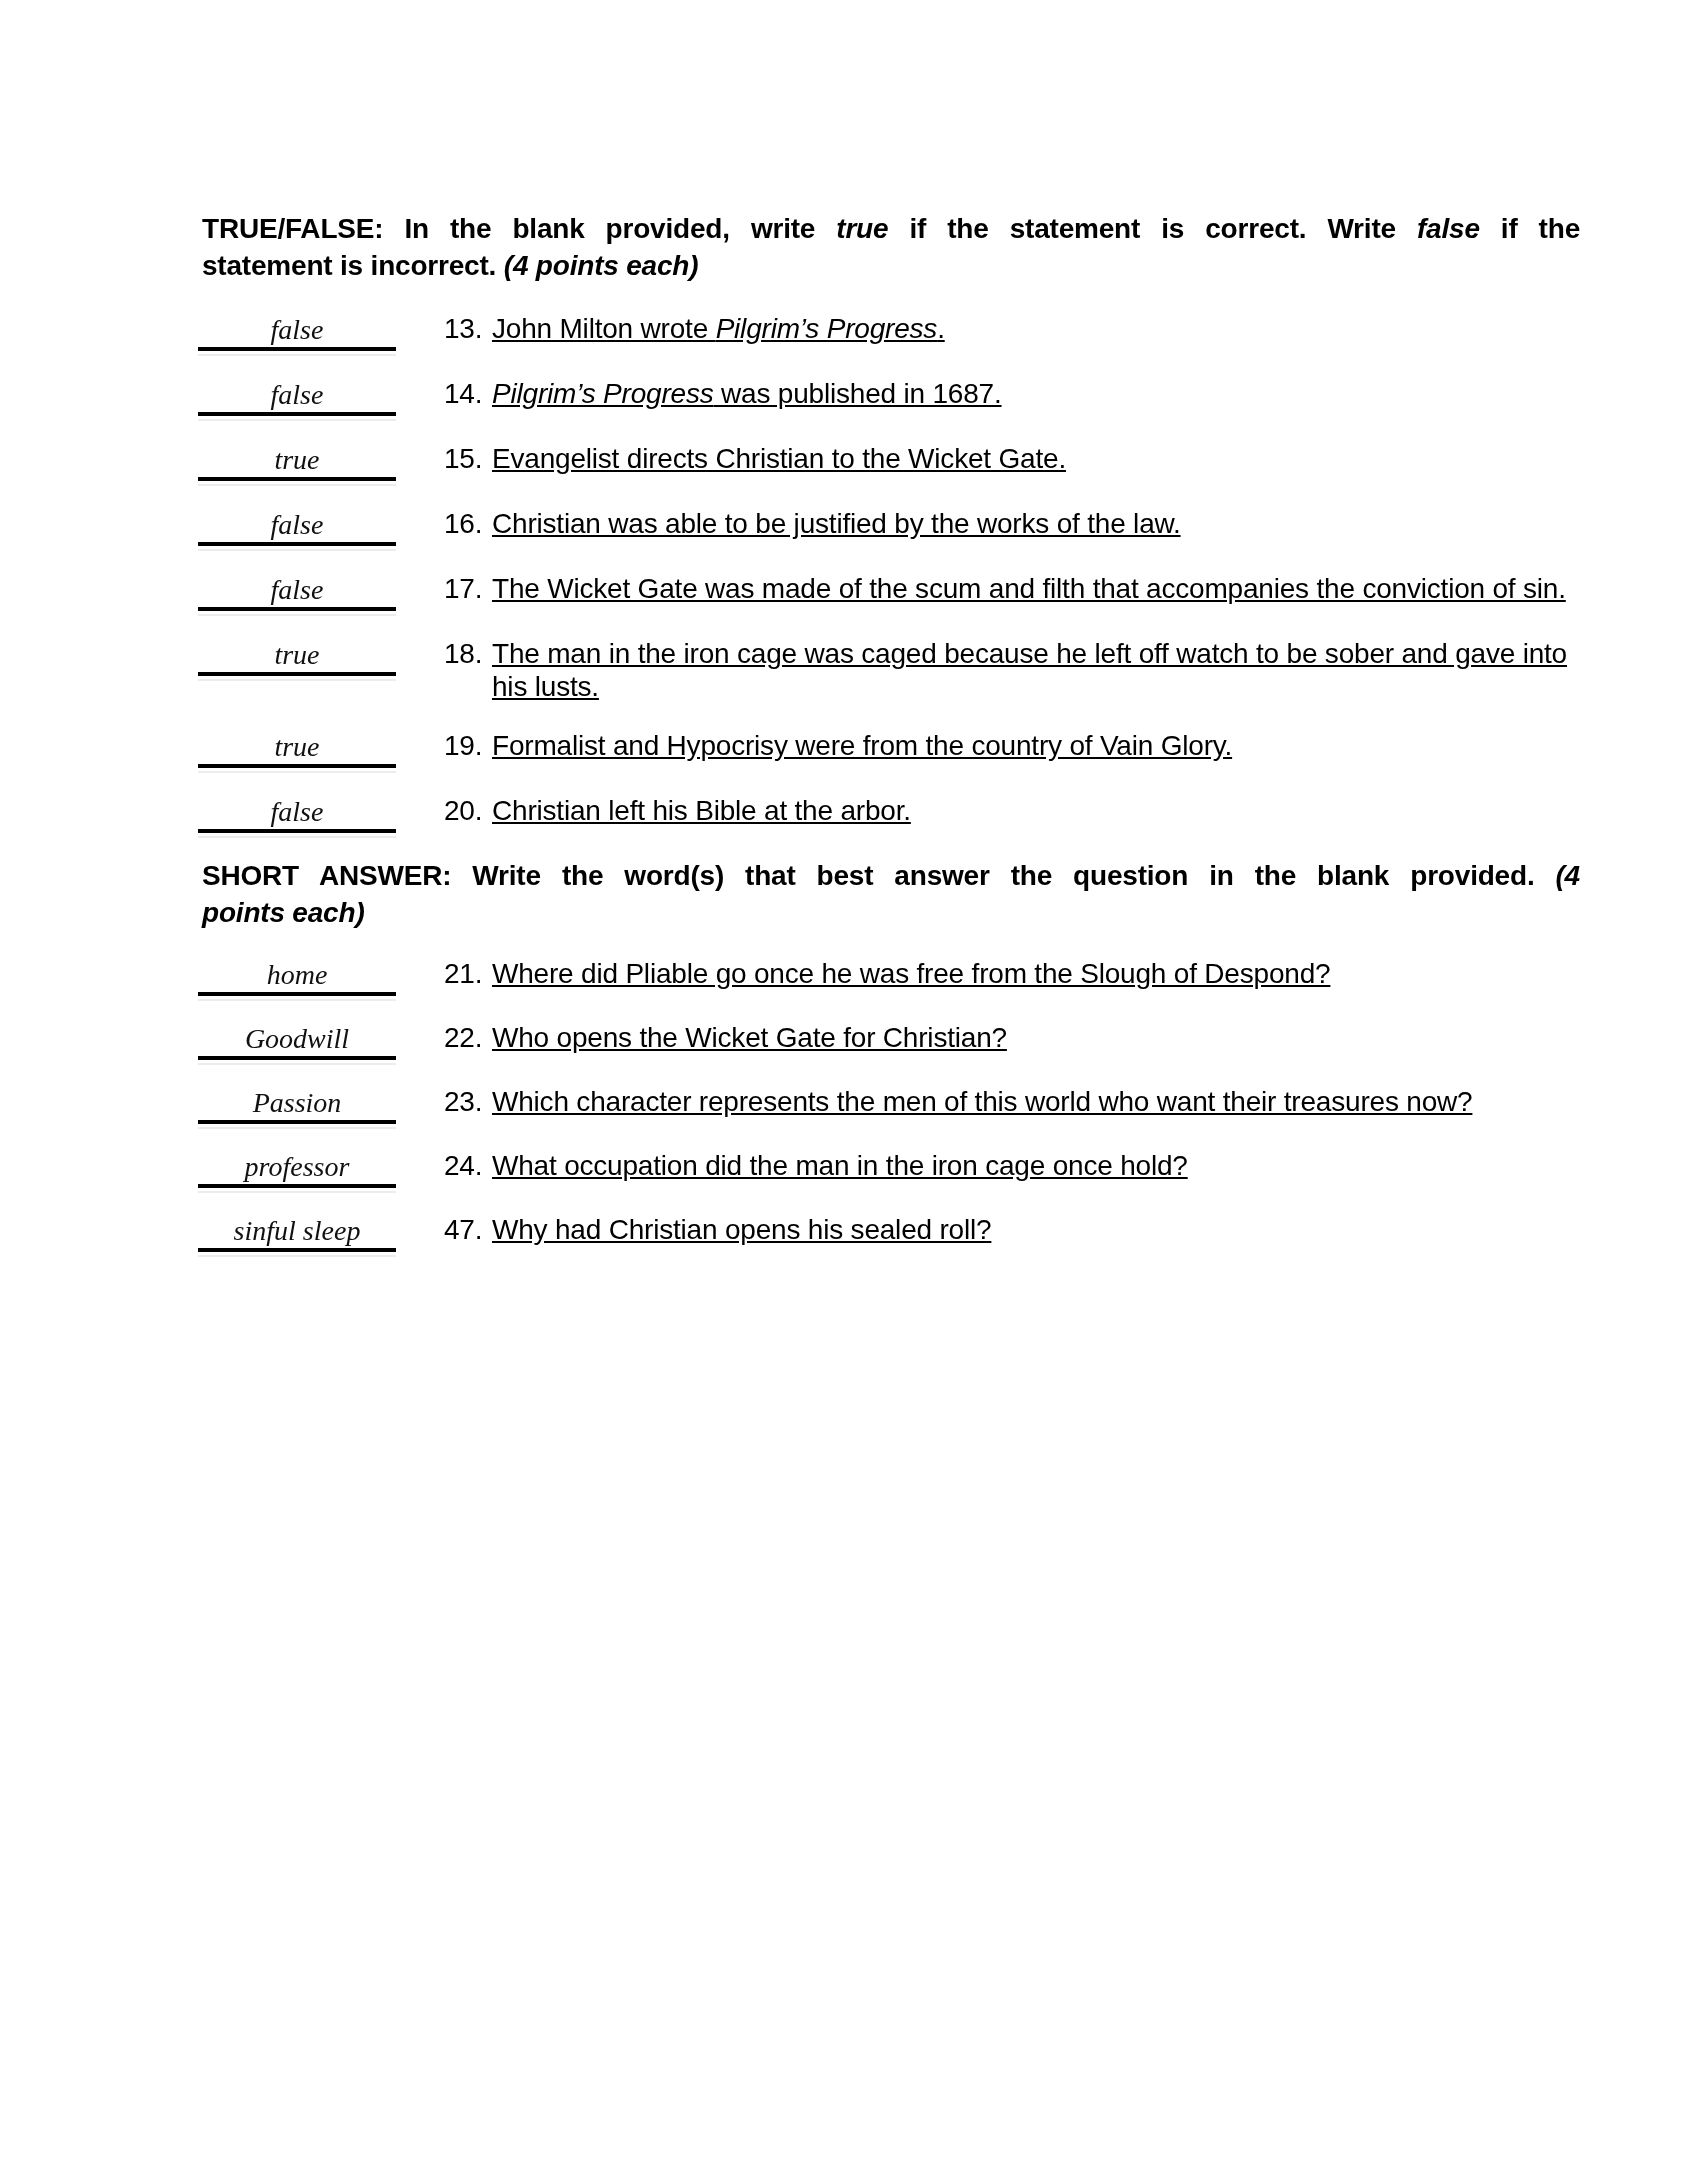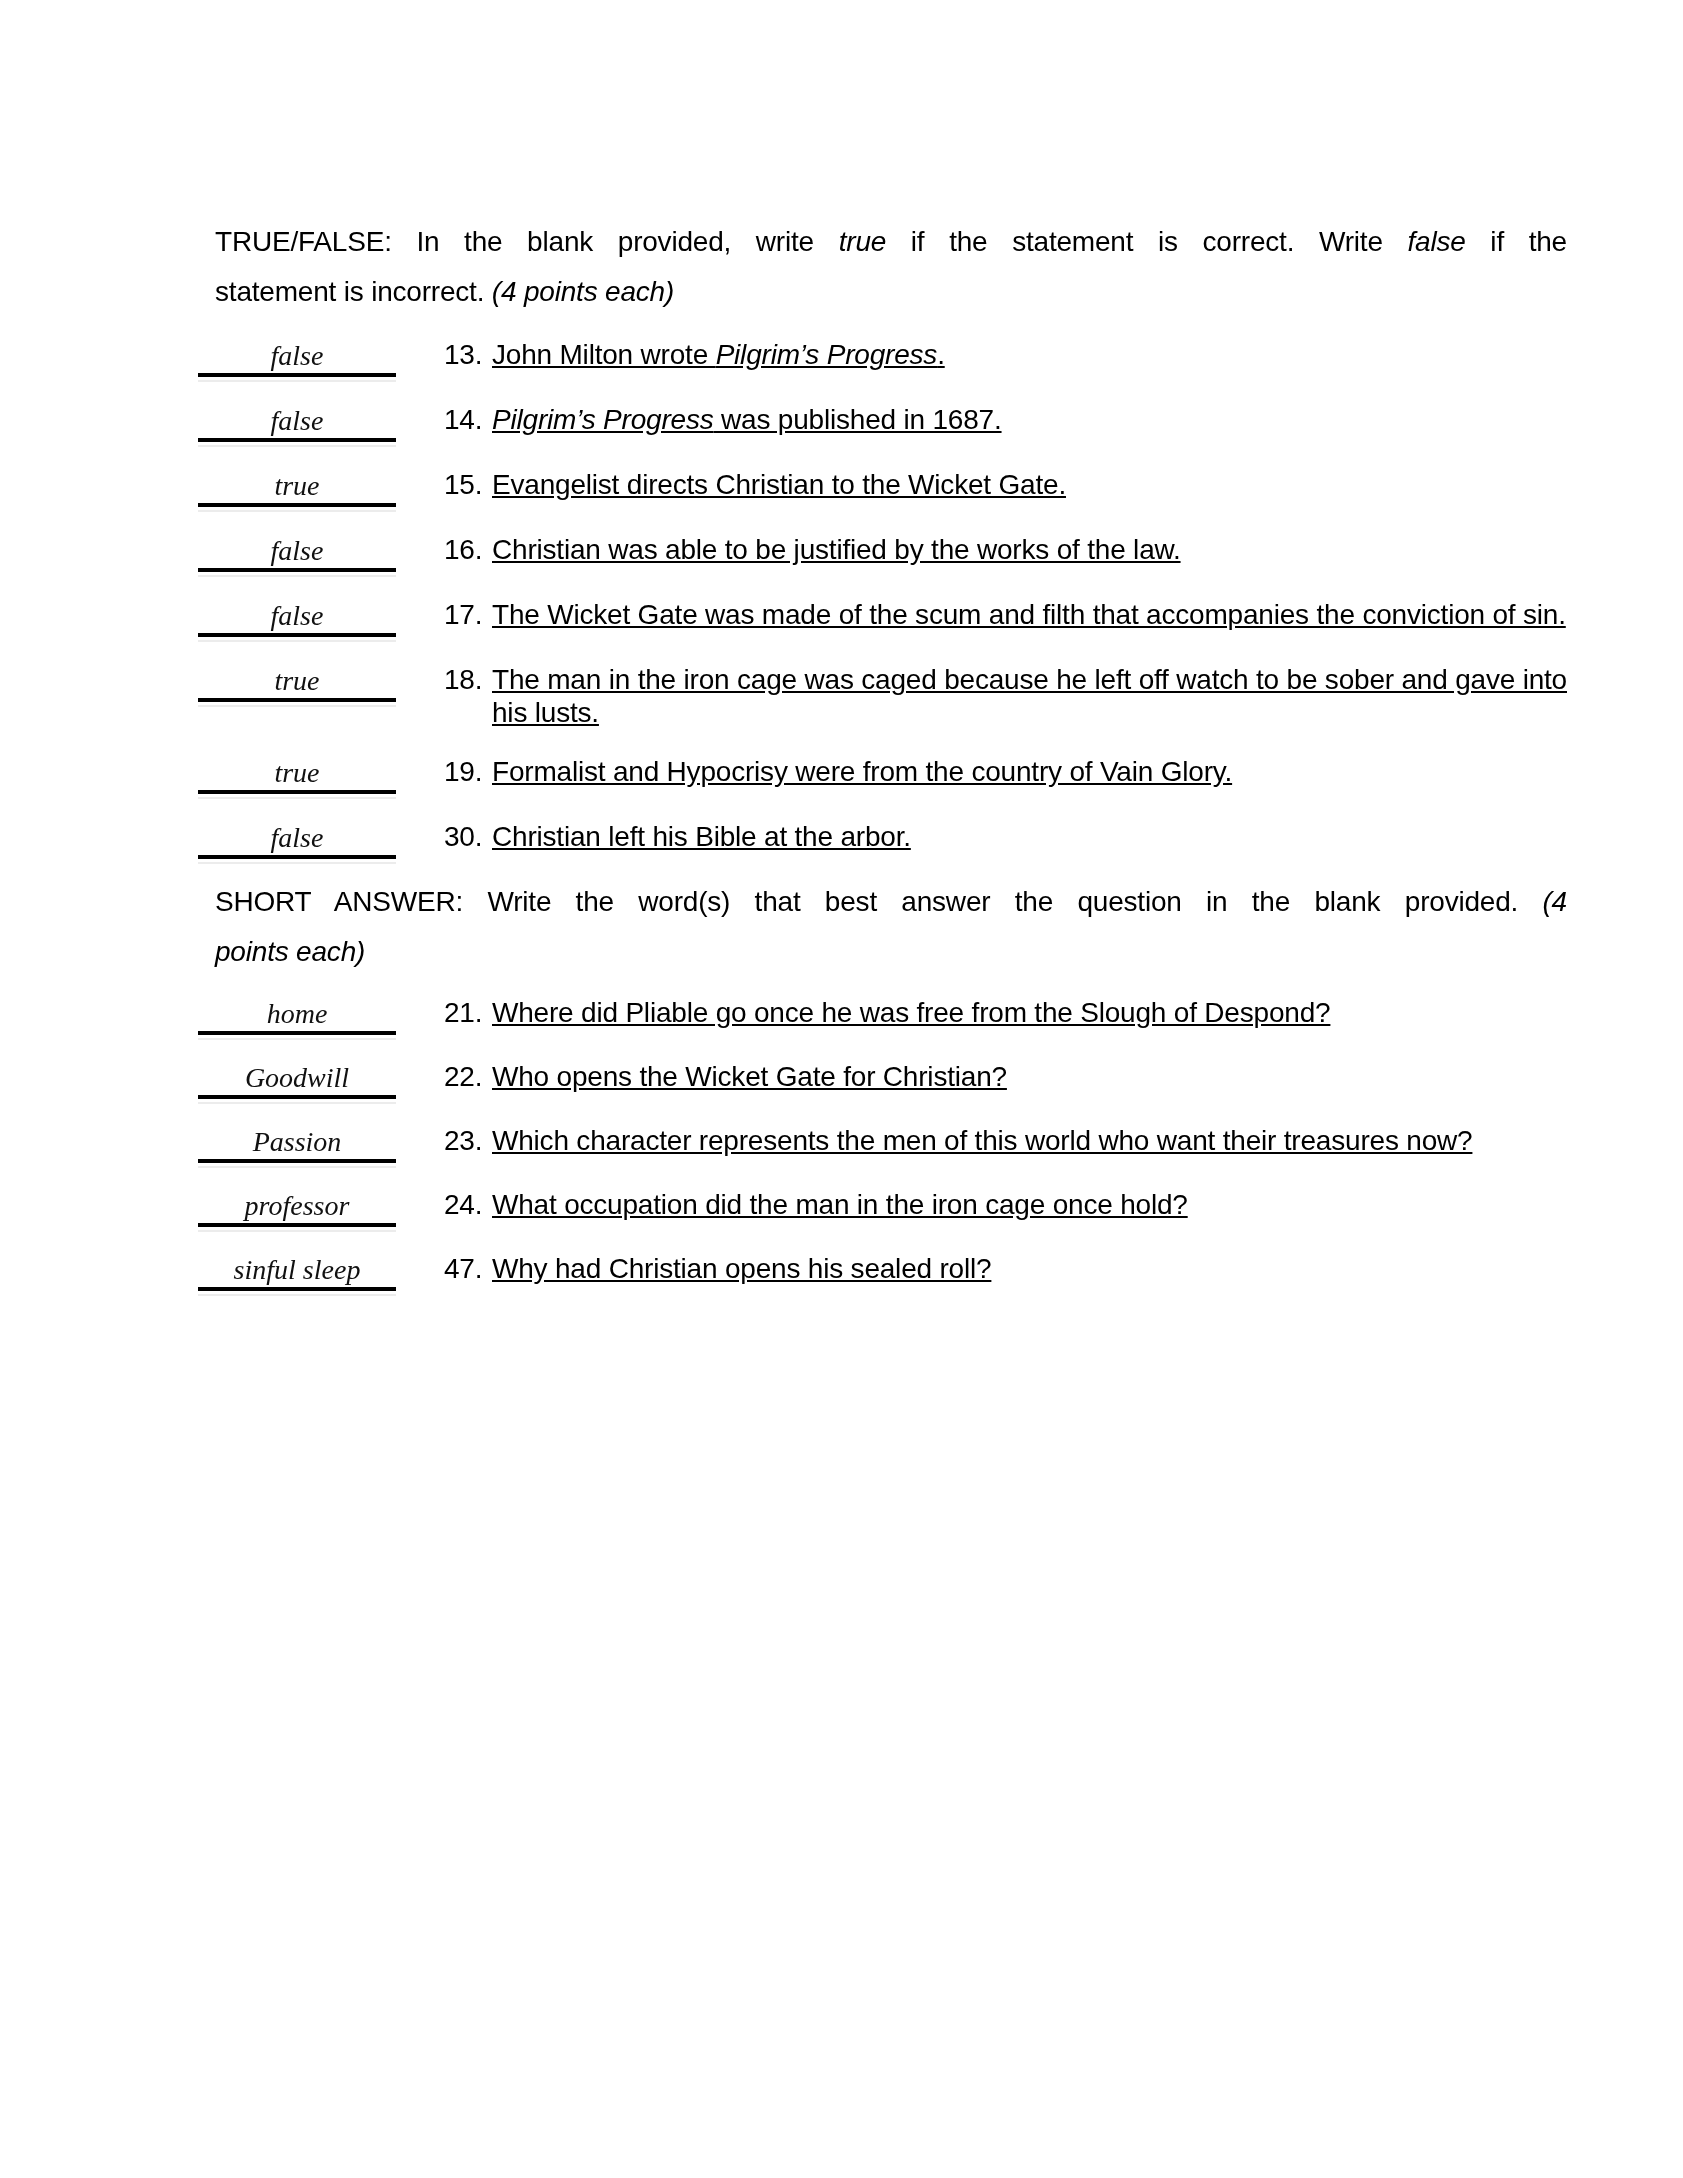--- a/index.html
+++ b/index.html
@@ -12,23 +12,23 @@
     font-family: "Liberation Sans", sans-serif;
     overflow: hidden;
   }
   .content {
     position: absolute;
     left: 198px;
     top: 208px;
     width: 1386px;
   }
   .sec-header {
-    margin: 17px;
+    margin: 4px;
     font-size: 28px;
-    font-weight: normal;
+    font-weight: bold;
     line-height: 33px;
     letter-spacing: -0.2px;
     white-space: normal;
   }
   .justify-line {
     text-align: justify;
     text-align-last: justify;
   }
   .sec-header i { font-style: italic; text-align: right; }
   .tf-header-bottom { margin-bottom: 30px; }
@@ -126,21 +126,21 @@
     </div>
 
     <div class="row">
       <div class="blank"><span class="answer">true</span></div>
       <div class="qnum">19.</div>
       <div class="qtext"><span>Formalist and Hypocrisy were from the country of Vain Glory.</span><i></i><span></span></div>
     </div>
 
     <div class="row">
       <div class="blank"><span class="answer">false</span></div>
-      <div class="qnum">30.</div>
+      <div class="qnum">20.</div>
       <div class="qtext"><span>Christian left his Bible at the arbor.</span><i></i><span></span></div>
     </div>
 
     <p class="sec-header justify-line sa-header-top"><span>SHORT ANSWER: Write the word(s) that best answer the question in the blank provided. </span><i>(4</i></p>
     <p class="sec-header sa-header-bottom"><i>points each)</i></p>
 
     <div class="row sa-row">
       <div class="blank"><span class="answer">home</span></div>
       <div class="qnum">21.</div>
       <div class="qtext"><span>Where did Pliable go once he was free from the Slough of Despond?</span><i></i><span></span></div>

